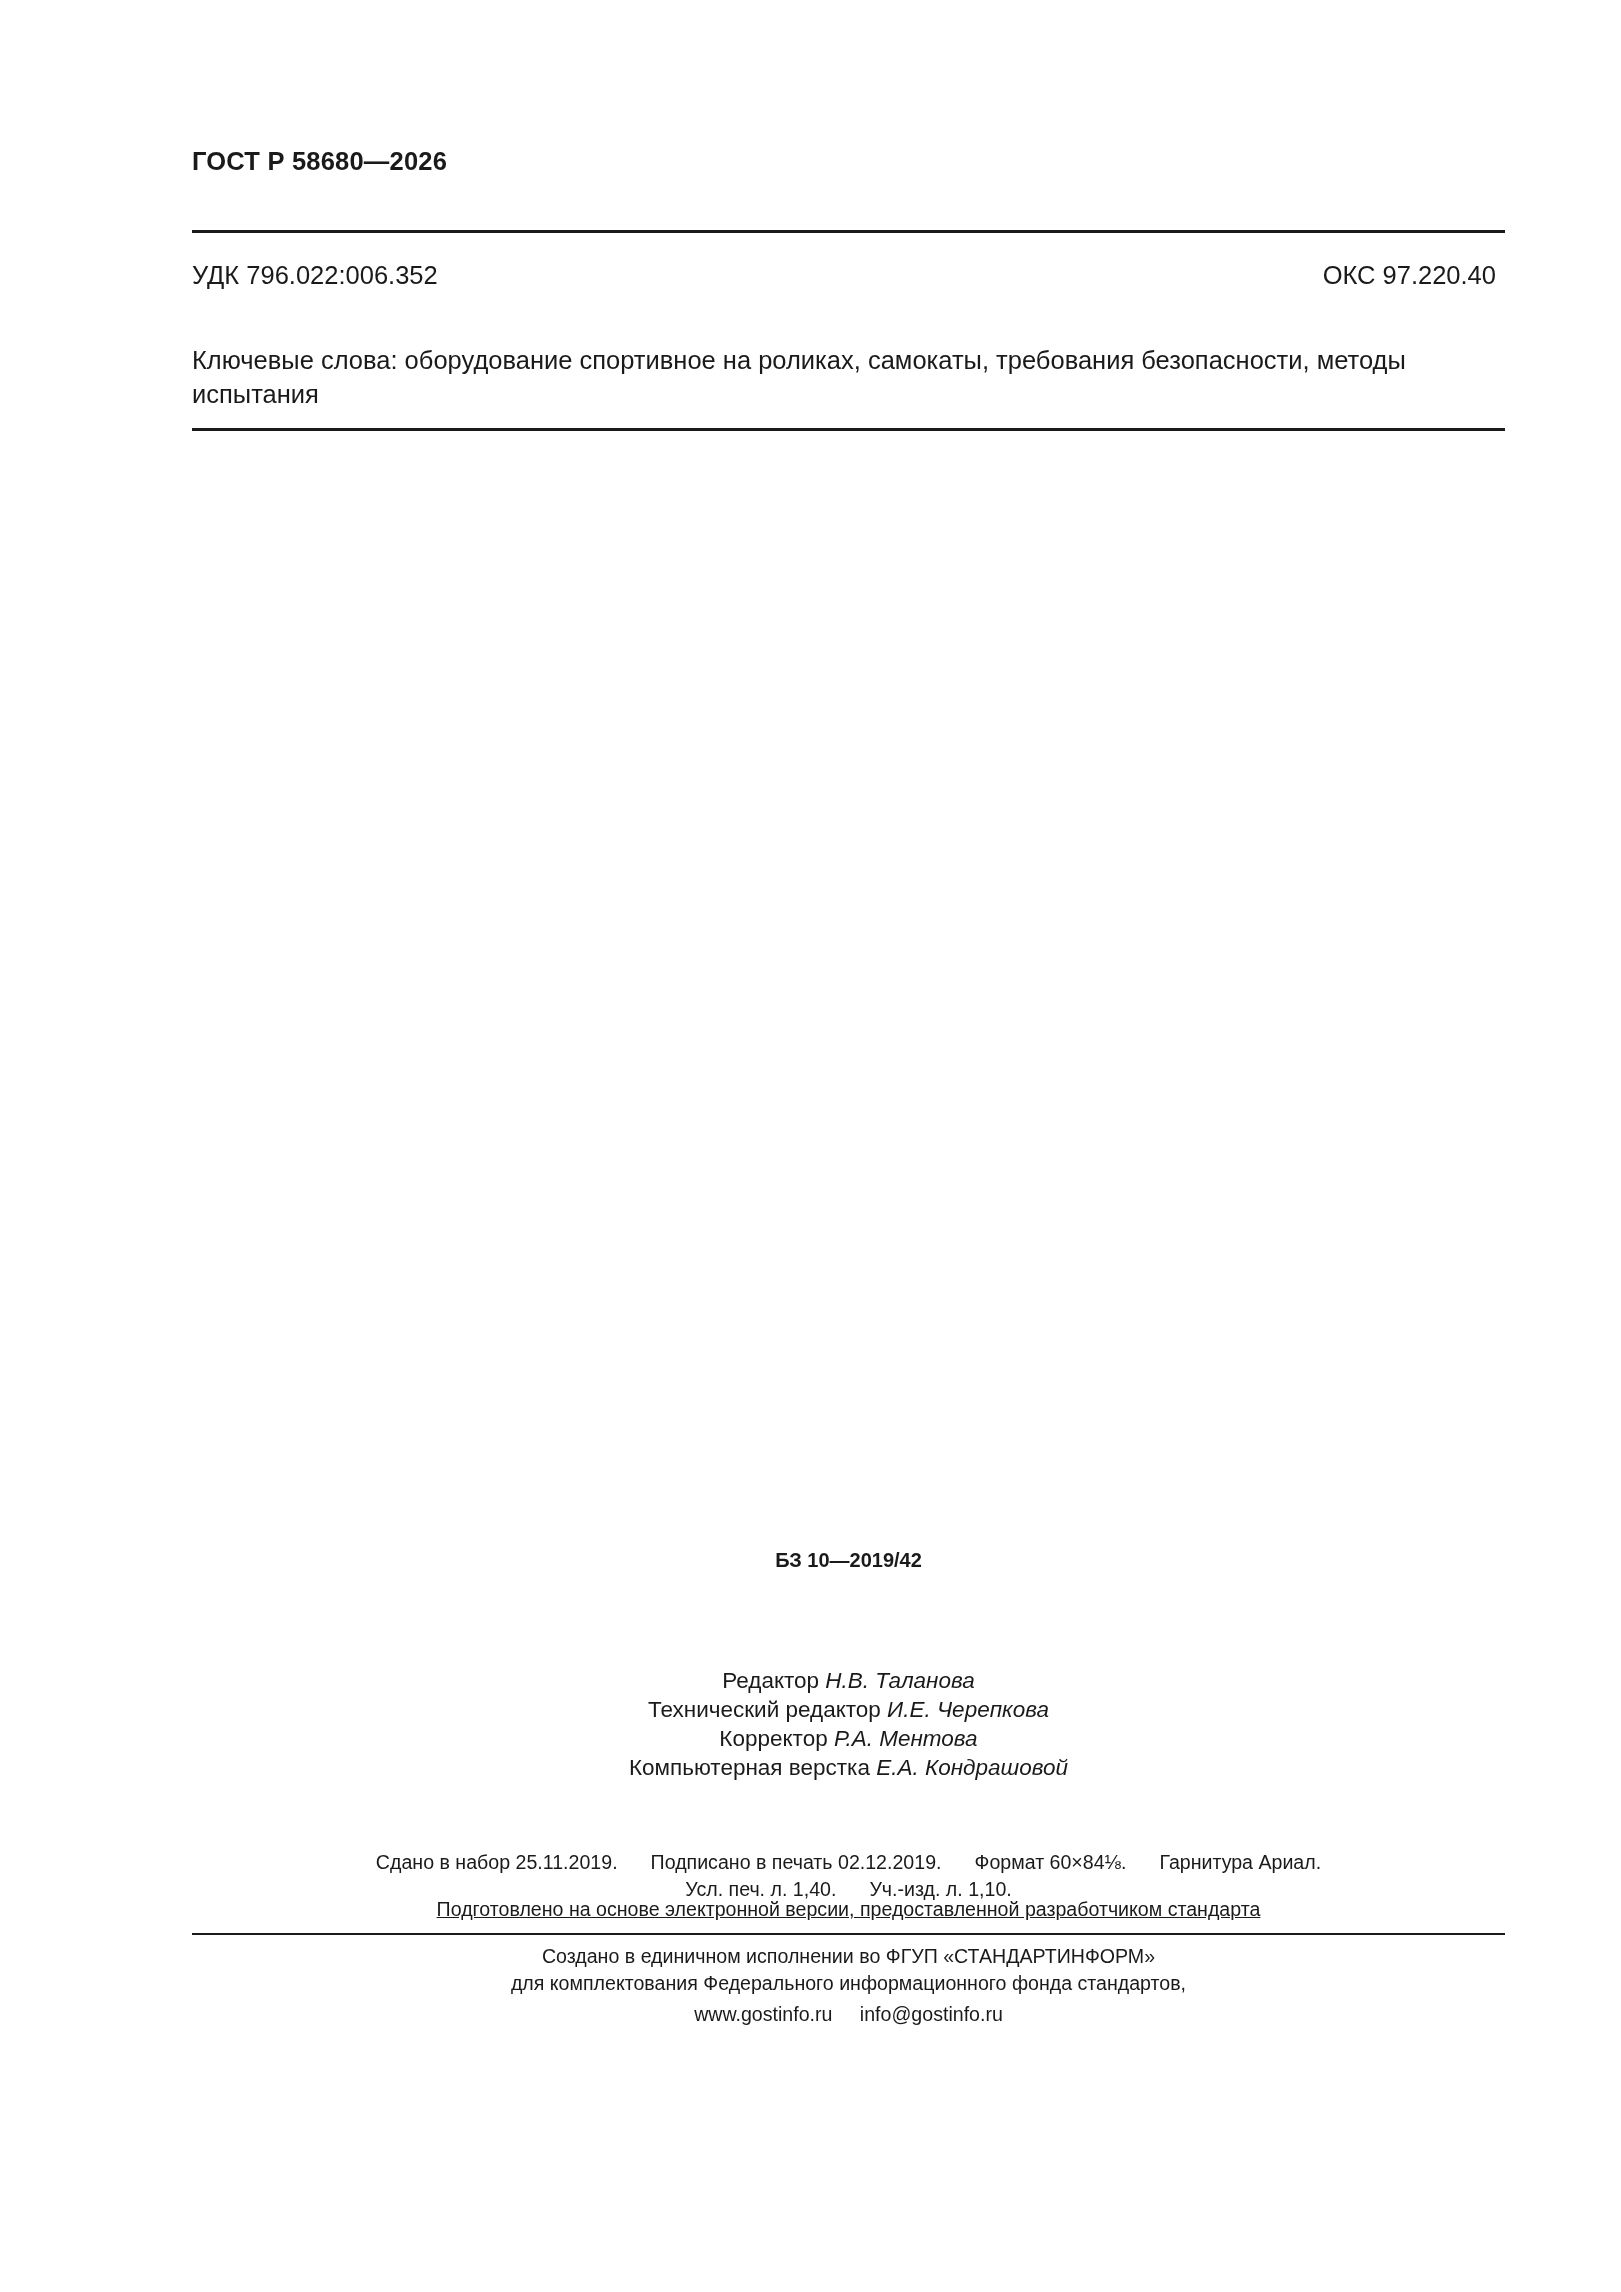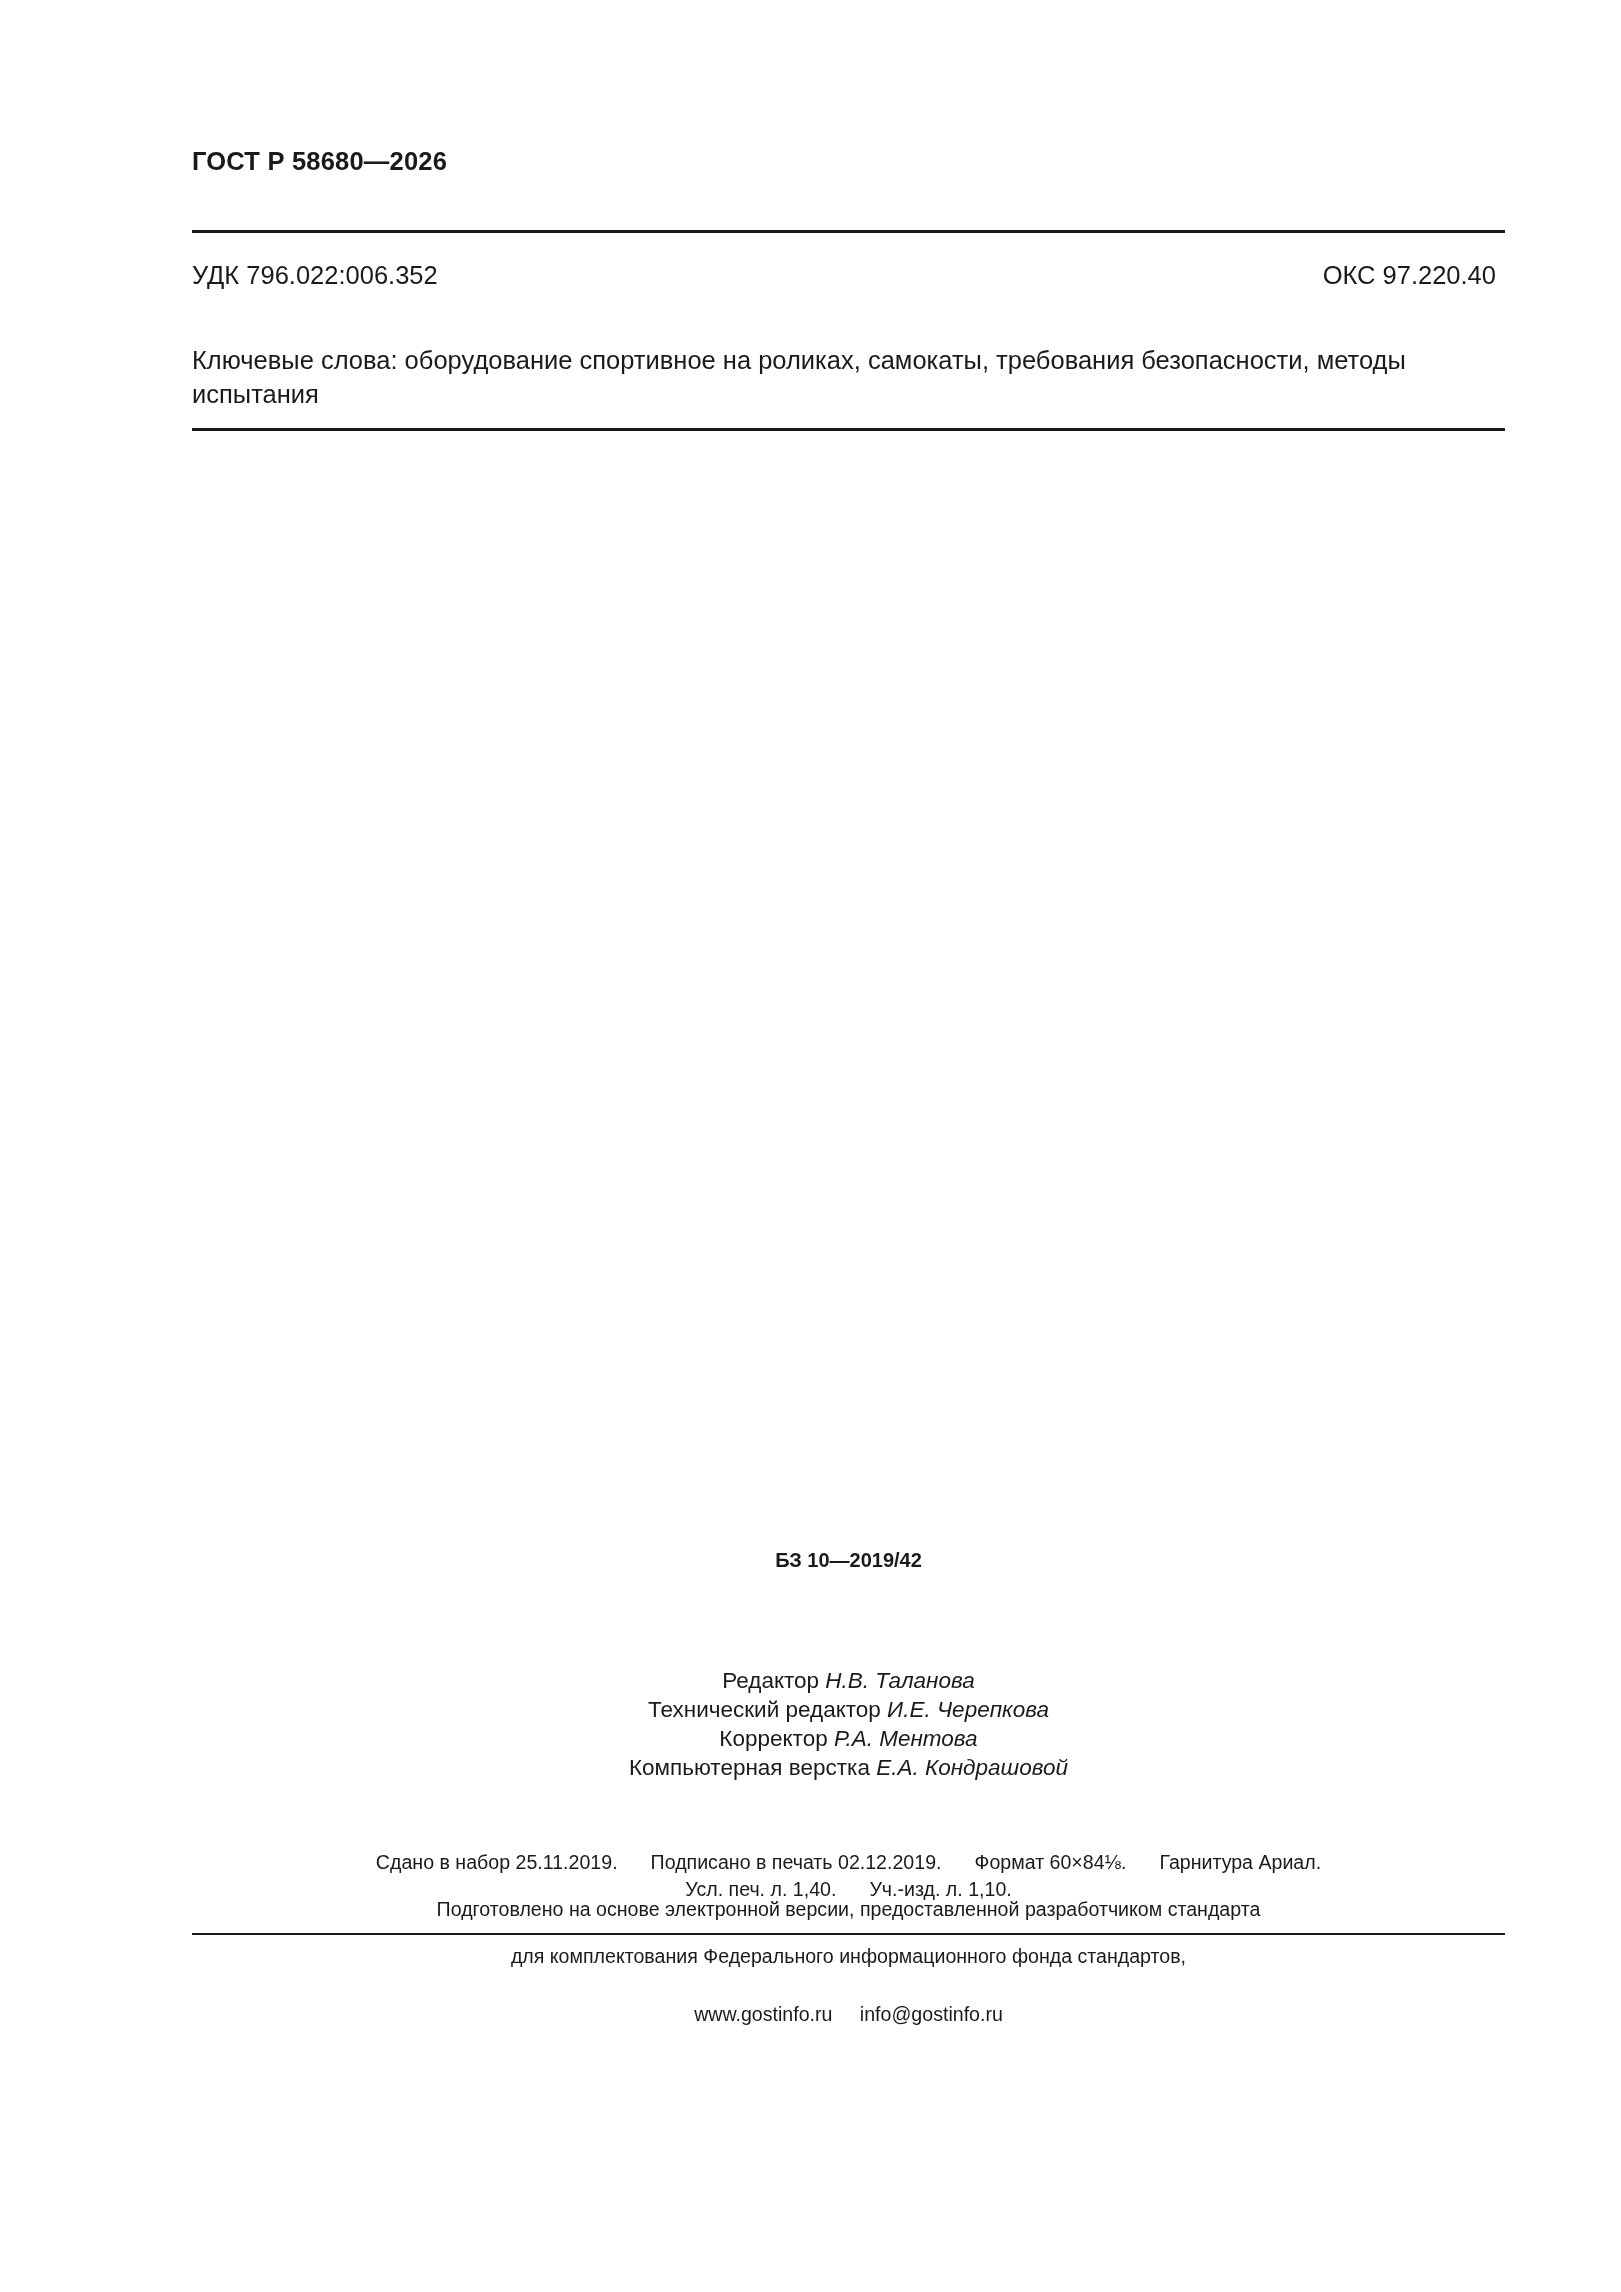--- a/index.html
+++ b/index.html
@@ -13,21 +13,21 @@
   .rule-bottom { top: 1933px; height: 2px; }
   .udk { left: 192px; top: 261px; font-size: 25.5px; }
   .oks { right: 125px; top: 261px; font-size: 25.5px; text-align: right; }
   .keywords { left: 192px; top: 343px; width: 1313px; font-size: 25.5px; line-height: 34px; }
   .center-block { position: absolute; left: 192px; width: 1313px; text-align: center; }
   .bz { top: 1549px; font-size: 20px; font-weight: bold; }
   .credits { top: 1666px; font-size: 22.5px; line-height: 29px; }
   .credits i { font-style: italic; }
   .print { top: 1823px; font-size: 19.6px; line-height: 26.5px; margin-top: 26px; }
   .print span.gap { display: inline-block; width: 33px; }
-  .prepared { top: 1898px; font-size: 19.6px; }
+  .prepared { top: 1898px; font-size: 19.6px; text-decoration: underline; }
   .created { top: 1943px; font-size: 19.6px; line-height: 27.4px; }
   .address { top: 2001px; font-size: 19.6px; line-height: 27.4px; }
   .address span.gap { display: inline-block; width: 27.4px; }
 </style>
 </head>
 <body>
 
 <div class="abs doc-code">ГОСТ Р 58680—2026</div>
 <div class="rule rule-top"></div>
 
@@ -64,20 +64,21 @@
   </div>
   <div>
     <span>Усл. печ. л. 1,40.</span><span class="gap"></span><span>Уч.-изд. л. 1,10.</span>
   </div>
 </div>
 
 <div class="center-block prepared">Подготовлено на основе электронной версии, предоставленной разработчиком стандарта</div>
 <div class="rule rule-bottom"></div>
 
 <div class="center-block created">
+  <div>Создано в единичном исполнении во ФГУП «СТАНДАРТИНФОРМ»</div>
   <div>для комплектования Федерального информационного фонда стандартов,</div>
 </div>
 
 <div class="center-block address">
   <div>
     <span>www.gostinfo.ru</span><span class="gap"></span><span>info@gostinfo.ru</span>
   </div>
 </div>
 
 

